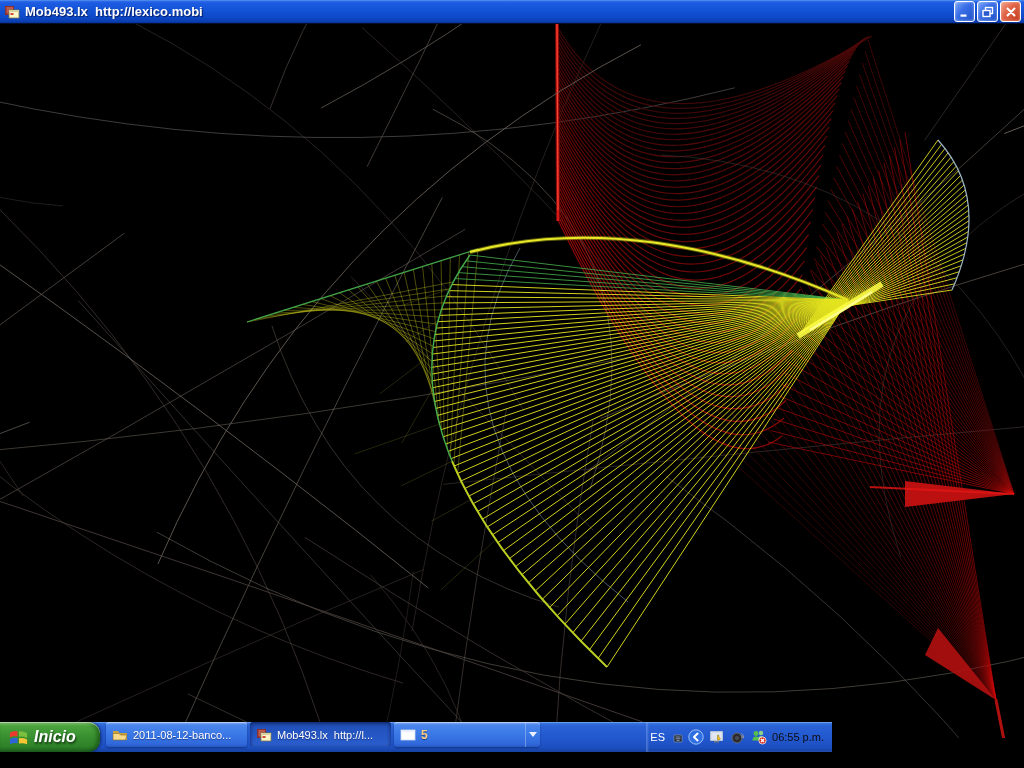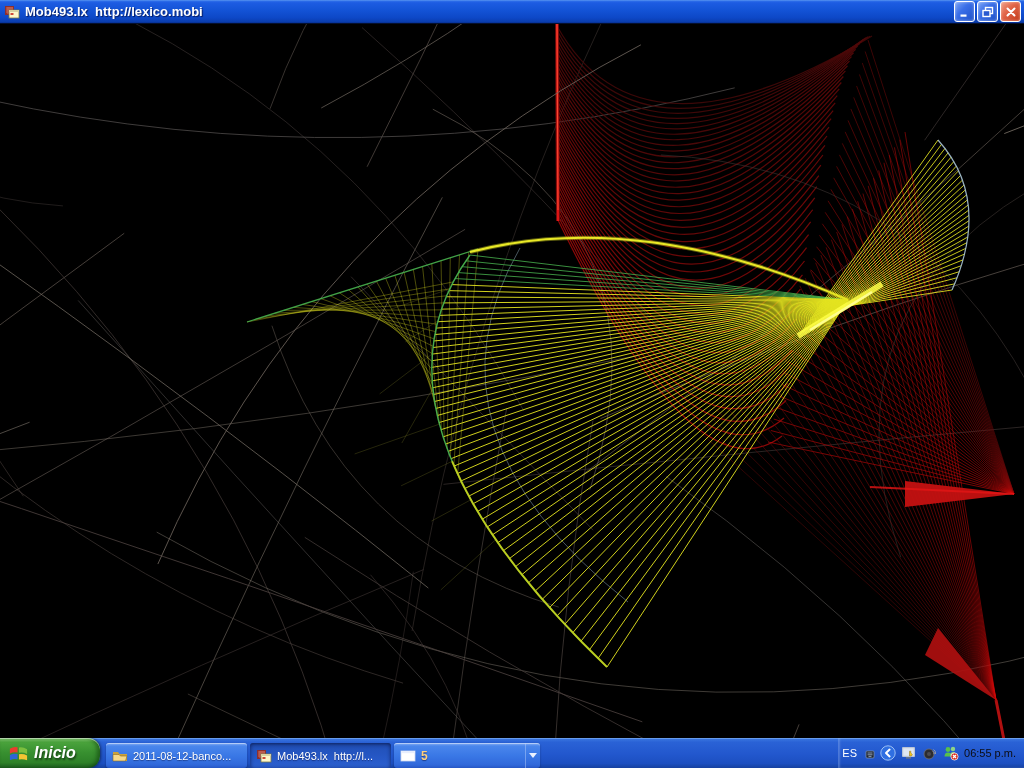--- a/index.html
+++ b/index.html
@@ -25,32 +25,32 @@
     display:flex; align-items:center; justify-content:center; padding:0; cursor:default;
   }
   .wbtn.blue { background:linear-gradient(135deg,#7ba4f5 0%,#3a6fe8 40%,#1e50c8 100%); box-shadow:inset 0 0 3px rgba(255,255,255,.5); }
   .wbtn.red  { background:linear-gradient(135deg,#f0a088 0%,#e2674a 40%,#c13818 100%); box-shadow:inset 0 0 3px rgba(255,230,220,.6); }
 
   
   .canvas-area { position:absolute; top:24px; left:0; width:1024px; height:714px; background:#000; }
 
   
   .taskbar {
-    position:absolute; bottom:0; left:0; width:1024px; height:30px;
+    position:absolute; bottom:16px; left:0; width:832px; height:30px;
     background:linear-gradient(180deg,#7fb0f4 0%,#3671dd 5%,#2a62d6 14%,#2257cd 55%,#1c4fc0 85%,#16419f 100%);
   }
   .start {
     position:absolute; left:0; top:0; height:30px; width:100px;
     border:none; border-radius:0 12px 12px 0; cursor:default;
     background:linear-gradient(180deg,#8fd47c 0%,#4aa33c 14%,#389030 48%,#2e8128 82%,#1f6320 100%);
     box-shadow:inset 0 1px 0 rgba(255,255,255,.45), inset -3px 0 4px rgba(0,40,0,.45), 1px 0 3px rgba(0,0,0,.5);
     display:flex; align-items:center; gap:5px; padding:0 10px 0 8px;
   }
   .start-label { color:#fff; font-size:16px; font-weight:bold; font-style:italic; text-shadow:1px 2px 2px rgba(0,0,0,.55); }
-  .task-buttons { position:absolute; left:106px; top:0; right:188px; height:30px; display:flex; gap:3px; align-items:flex-end; }
+  .task-buttons { position:absolute; left:106px; top:0; right:188px; height:30px; display:flex; gap:3px; align-items:flex-start; }
   .tbtn {
     flex:0 0 141px; height:25px; border:none; border-radius:3px; cursor:default;
     background:linear-gradient(180deg,#8cb2f4 0%,#4a86ec 12%,#3a78e6 50%,#3068da 88%,#2656c4 100%);
     box-shadow:inset 0 1px 0 rgba(255,255,255,.4), 0 1px 2px rgba(0,0,20,.35);
     display:flex; align-items:center; gap:5px; padding:0 6px; overflow:hidden;
   }
   .tbtn.active {
     background:linear-gradient(180deg,#1d48a8 0%,#2150b8 10%,#2658c6 60%,#2c60d0 100%);
     box-shadow:inset 0 1px 4px rgba(0,0,30,.6);
   }

